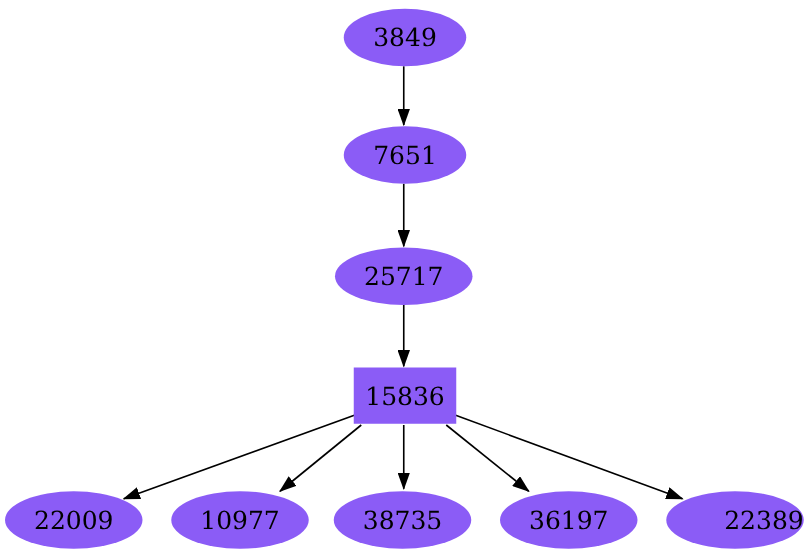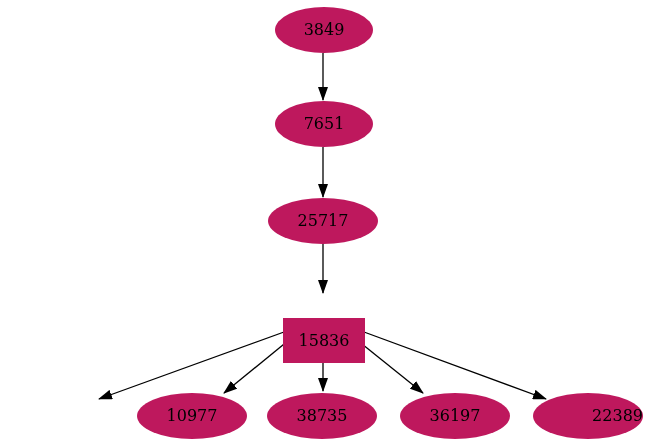--- a/index.html
+++ b/index.html
@@ -17,32 +17,32 @@
   }
   .edge-layer {
     position: absolute;
     left: 0;
     top: 0;
     width: 646px;
     height: 443px;
   }
   .node {
     position: absolute;
-    background: #be185d;
+    background: #8b5cf6;
     color: #000000;
     display: flex;
     align-items: center;
     justify-content: center;
-    font-size: 16px;
+    font-size: 20px;
     line-height: 1;
     text-align: center;
     box-sizing: border-box;
   }
   .node.ellipse { border-radius: 50%; }
-  .node.box { border-radius: 0; margin-top: 24px; }
+  .node.box { border-radius: 0; }
 
   
   .n-3849  { left: 275px; top:   7px; width:  98px; height: 46px; }
   .n-7651  { left: 275px; top: 101px; width:  98px; height: 46px; }
   .n-14391 { left: 268px; top: 198px; width: 110px; height: 46px; }
   .n-15836 { left: 283px; top: 294px; width:  82px; height: 45px; }
   .n-22009 { left:   4px; top: 393px; width: 110px; height: 46px; }
   .n-22024 { left: 137px; top: 393px; width: 110px; height: 46px; }
   .n-22275 { left: 267px; top: 393px; width: 110px; height: 46px; }
   .n-22388 { left: 400px; top: 393px; width: 110px; height: 46px; }
@@ -74,20 +74,23 @@
     </div>
   <div class="node ellipse n-7651">
       <span>7651</span>
     </div>
   <div class="node ellipse n-14391">
       <span>25717</span>
     </div>
   <div class="node box n-15836">
       <span>15836</span>
     </div>
+  <div class="node ellipse n-22009">
+      <span>22009</span>
+    </div>
   <div class="node ellipse n-22024">
       <span>10977</span>
     </div>
   <div class="node ellipse n-22275">
       <span>38735</span>
     </div>
   <div class="node ellipse n-22388">
       <span>36197</span>
     </div>
   <div class="node ellipse n-22389">

